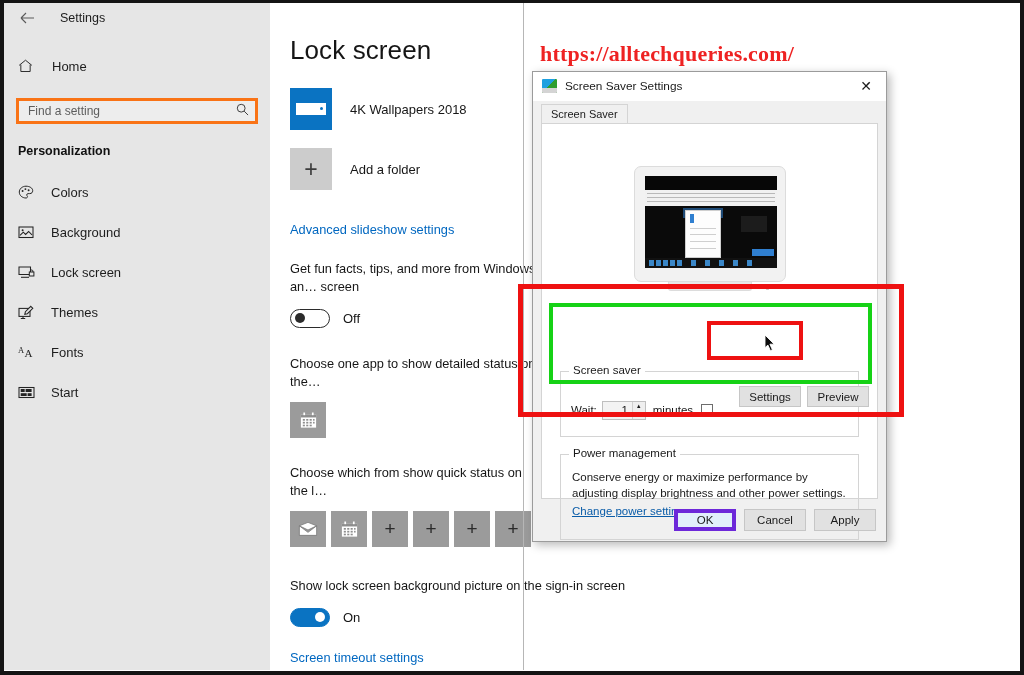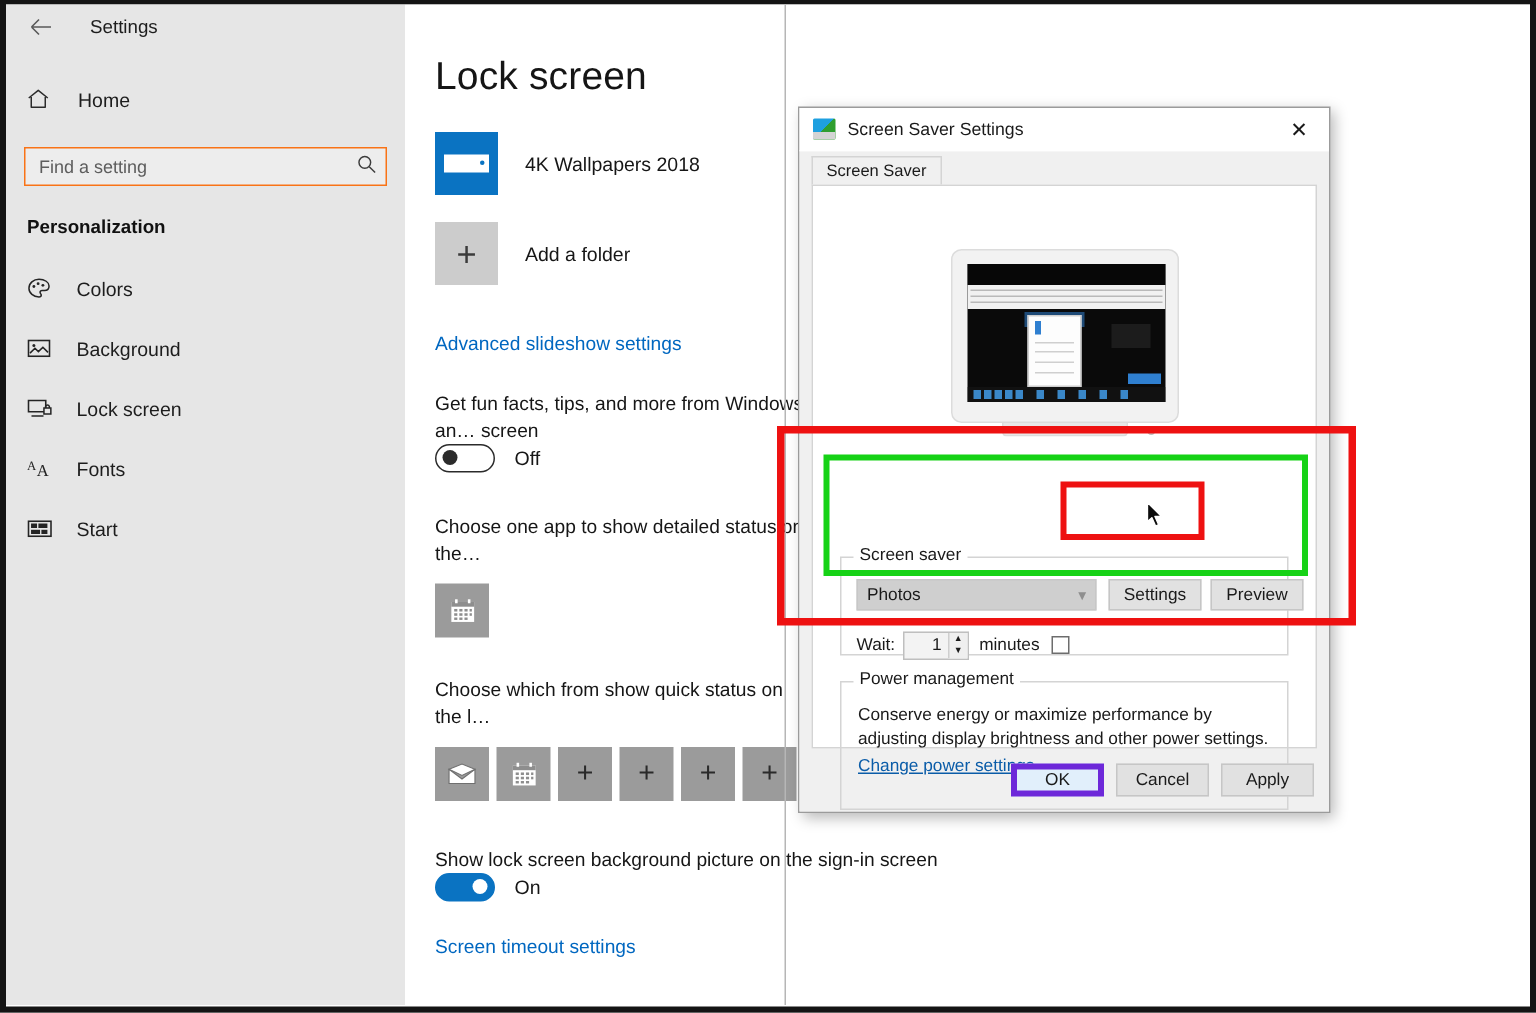--- a/index.html
+++ b/index.html
@@ -48,21 +48,21 @@
     display: flex; align-items: center;
     height: 34px; padding-left: 14px; margin-top: 16px;
   }
   .home-row .ico { width: 26px; display:flex; align-items:center; color:#2b2b2b; }
   .home-row .lbl { font-size: 13px; color: #1d1d1d; margin-left: 8px; }
 
   .search-box {
     margin: 15px 12px 0 12px;
     height: 26px;
     background: #ededed;
-    border: 1px solid #f97316;
+    border: 3px solid #f97316;
     display: flex; align-items: center;
     padding: 0 6px 0 9px;
   }
   .search-box input {
     flex: 1; border: none; outline: none; background: transparent;
     font-family: "Liberation Sans", sans-serif;
     font-size: 12px; color: #4a4a4a;
   }
   .search-box input::placeholder { color: #5d5d5d; }
   .search-ico { color: #3c3c3c; font-size: 13px; }
@@ -117,21 +117,21 @@
   .addfolder-box {
     width: 42px; height: 42px; background: #cccccc;
     display: flex; align-items: center; justify-content: center;
     font-size: 23px; color: #3b3b3b; font-weight: 300; flex:none;
   }
   .link {
     color: #0067c0; font-size: 12.8px; text-decoration: none; cursor: pointer;
   }
   .blk { margin-top: 26px; }
   .body-text { font-size: 12.8px; color: #161616; line-height: 18px; }
-  .toggle-row { display:flex; align-items:center; }
+  .toggle-row { display:flex; align-items:center; margin-top: 13px; }
   .toggle {
     width: 40px; height: 19px; border-radius: 10px;
     border: 1.6px solid #2b2b2b; background: #ffffff;
     position: relative; flex: none;
   }
   .toggle .knob {
     position: absolute; width: 10px; height: 10px; border-radius: 50%;
     background: #2b2b2b; top: 2.7px; left: 4px;
   }
   .toggle.on { background: #0a73c2; border-color: #0a73c2; }
@@ -253,21 +253,21 @@
     background: #e1e1e1; border: 1px solid #c6c6c6;
     font-size: 11.5px; color: #1a1a1a;
     display: flex; align-items: center; justify-content: center;
     font-family: "Liberation Sans", sans-serif;
   }
   .btn.primary { background: #e1effb; border: 4px solid #6d28d9; }
   .btn-settings { position: absolute; left: 178px; top: 14px; width: 62px; height: 21px; }
   .btn-preview { position: absolute; left: 246px; top: 14px; width: 62px; height: 21px; }
 
   .wait-row {
-    position: absolute; left: 10px; top: 48px; right: 6px; height: 20px;
+    position: absolute; left: 10px; top: 28px; right: 6px; height: 20px;
     display: flex; align-items: center;
   }
   .wait-lbl { font-size: 11.5px; color: #1a1a1a; }
   .spin {
     margin-left: 5px; width: 44px; height: 19px; background: #f3f3f3;
     border: 1px solid #bfbfbf; display: flex; align-items: center;
   }
   .spin .val {
     flex: 1; text-align: right; padding-right: 4px;
     font-size: 11.5px; color: #1a1a1a;
@@ -398,20 +398,30 @@
             <svg width="17" height="14" viewBox="0 0 17 14" fill="none">
               <path d="M1 2h11.5v7.5H1z" stroke="#242424" stroke-width="1.05"></path>
               <path d="M3 12.3h8" stroke="#242424" stroke-width="1.05"></path>
               <rect x="11.3" y="7" width="4.6" height="4" fill="#e6e6e6" stroke="#242424" stroke-width="1"></rect>
               <path d="M12.4 7V5.9a1.3 1.3 0 012.5 0V7" stroke="#242424" stroke-width="1"></path>
             </svg>
           </span>
           <span class="lbl">Lock screen</span>
         </div>
 
+        <div class="nav-item">
+          <span class="ico">
+            <svg width="16" height="15" viewBox="0 0 16 15" fill="none">
+              <rect x="1" y="3.4" width="11" height="8" stroke="#242424" stroke-width="1.05"></rect>
+              <path d="M5 11.4v2.1M2.8 13.5h4.4" stroke="#242424" stroke-width="1.05"></path>
+              <path d="M12.8 1.3l2 2-5.4 5.4-2.6.6.6-2.6z" fill="#e6e6e6" stroke="#242424" stroke-width="1.05"></path>
+            </svg>
+          </span>
+          <span class="lbl">Themes</span>
+        </div>
 
         <div class="nav-item">
           <span class="ico">
             <svg width="18" height="14" viewBox="0 0 18 14" fill="none">
               <text x="0" y="8" font-family="Liberation Serif, serif" font-size="8.5" fill="#242424">A</text>
               <text x="6.5" y="12" font-family="Liberation Serif, serif" font-size="11" fill="#242424">A</text>
             </svg>
           </span>
           <span class="lbl">Fonts</span>
         </div>
@@ -595,24 +605,20 @@
             </div>
             <div class="mon-dot"></div>
             <div class="mon-led"></div>
           </div>
           <div class="mon-stand"></div>
         </div>
 
         <div class="group gss">
           <span class="group-legend">Screen saver</span>
 
-          <div class="ss-select">
-            <span>Photos</span>
-            <span class="chev">▼</span>
-          </div>
 
           <div class="btn btn-settings">Settings</div>
           <div class="btn btn-preview">Preview</div>
 
           <div class="wait-row">
             <span class="wait-lbl">Wait:</span>
             <div class="spin">
               <span class="val">1</span>
               <span class="arrows">
                 <span>▲</span>
@@ -637,20 +643,21 @@
         <div class="btn">Cancel</div>
         <div class="btn">Apply</div>
       </div>
     </div>
   </div>
 
   <div class="red-box"></div>
   <div class="green-box"></div>
   <div class="red-box-small"></div>
 
+  <div class="watermark">https://alltechqueries.com/</div>
 
   <div class="cursor">
     <svg width="12" height="18" viewBox="0 0 12 18">
       <path d="M1 1l9.2 9.2H5.9l2.5 5.6-2 .9-2.5-5.6-2.9 2.6z" fill="#0c0c0c" stroke="#ffffff" stroke-width=".9" stroke-linejoin="round"></path>
     </svg>
   </div>
 
 </div>
 
 </body></html>

